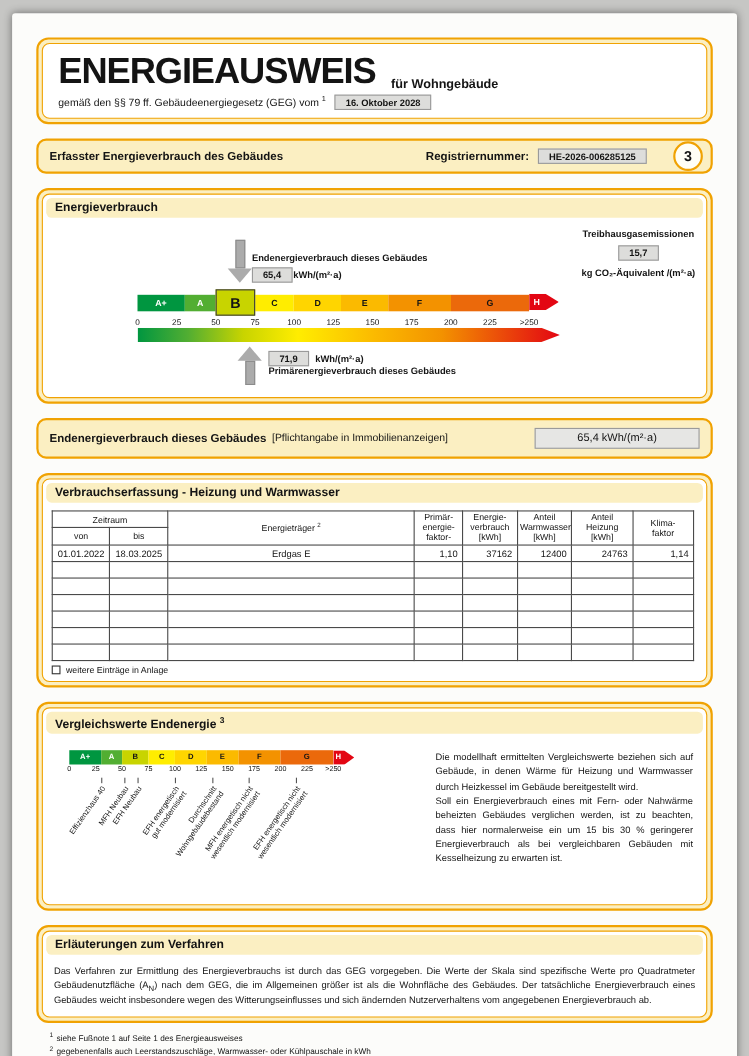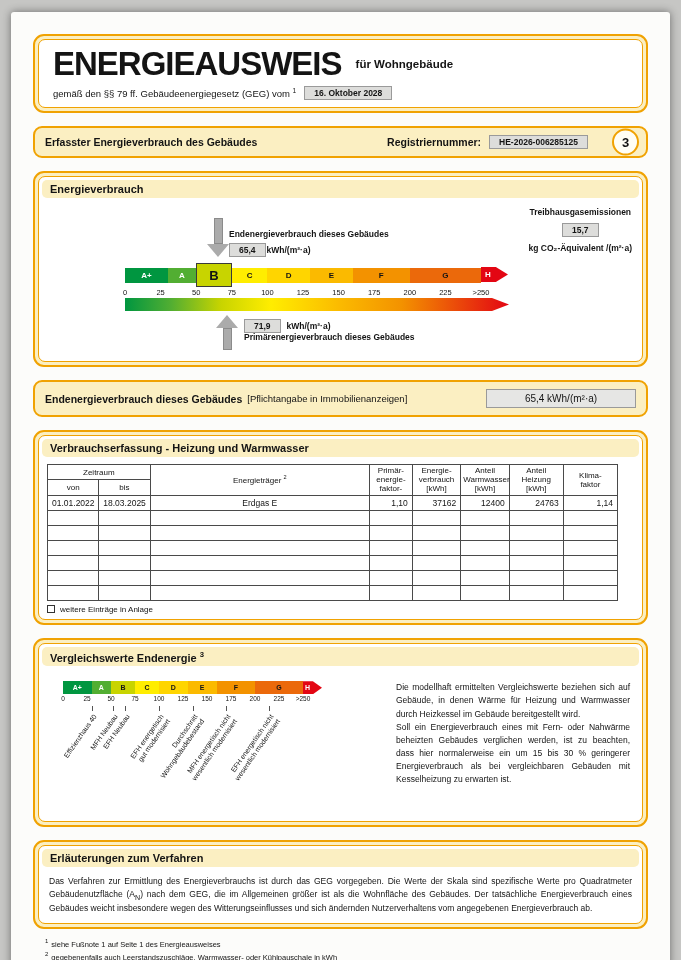--- a/index.html
+++ b/index.html
@@ -10,21 +10,21 @@
   .frame { border:2px solid #F0A202; border-radius:11px; background:#FBEFC2; padding:3px; margin-bottom:13px; }
   .frame-body { border:1px solid #F0A202; border-radius:7px; background:#fff; overflow:hidden; }
   .strip { background:#FBEFC2; border-radius:5px; margin:3px; padding:3px 8px; font-size:11px; font-weight:bold; }
 
   .band { border:2px solid #F0A202; border-radius:9px; background:#FBEFC2; padding:7px 10px; margin-bottom:13px; display:flex; align-items:center; position:relative; }
 
   .gbox { display:inline-block; background:#DDDDDB; border:1px solid #9a9a9a; padding:1px 9px; font-size:8.5px; font-weight:bold; white-space:nowrap; }
 
   
   .hd-body { padding:5px 14px 7px 14px; }
-  .hd-title-row { display:flex; align-items:center; }
+  .hd-title-row { display:flex; align-items:flex-end; }
   .hd-title { font-size:33px; font-weight:bold; letter-spacing:-1px; }
   .hd-sub { font-size:11.5px; font-weight:bold; margin-left:14px; }
   .hd-law { font-size:9.5px; margin-top:3px; display:flex; align-items:center; gap:8px; }
 
   .banner-title { font-size:10.5px; font-weight:bold; flex:1; }
   .banner-reg { font-size:10.5px; font-weight:bold; margin-right:8px; }
   .banner-circle { position:absolute; right:7px; top:50%; transform:translateY(-50%); width:27px; height:27px; border:2.5px solid #F0A202; border-radius:50%; background:#fffef5; display:flex; align-items:center; justify-content:center; font-size:13px; font-weight:bold; }
 
   
   .ev-body { position:relative; height:160px; font-size:8.5px; }
@@ -55,21 +55,21 @@
   .arr-down { left:168px; top:17px; }
   .arr-up { left:177px; top:114px; }
   .arr-up .stem { height:22px; }
 
   
   .band2-title { font-size:10.5px; font-weight:bold; }
   .band2-note { font-size:9.5px; margin-left:5px; flex:1; }
   .band2-val { background:#E6E6E4; border:1px solid #9a9a9a; font-size:10px; padding:3px 0; width:150px; text-align:center; }
 
   
-  .tbl-wrap { padding:4px 24px 5px 8px; }
+  .tbl-wrap { padding:4px 11px 5px 8px; }
   table { width:100%; border-collapse:collapse; table-layout:fixed; }
   th, td { border:1px solid #4a4a4a; }
   th { font-weight:normal; font-size:8px; line-height:1.15; text-align:center; vertical-align:middle; padding:1px 2px; }
   td { font-size:8.5px; height:15px; padding:0 4px; }
   .c { text-align:center; } .r { text-align:right; }
   .chk-row { font-size:8px; margin-top:4px; display:flex; align-items:center; gap:5px; }
   .chk { display:inline-block; width:8px; height:8px; border:1px solid #333; background:#fff; }
 
   
   .vg-body { position:relative; height:152px; }

